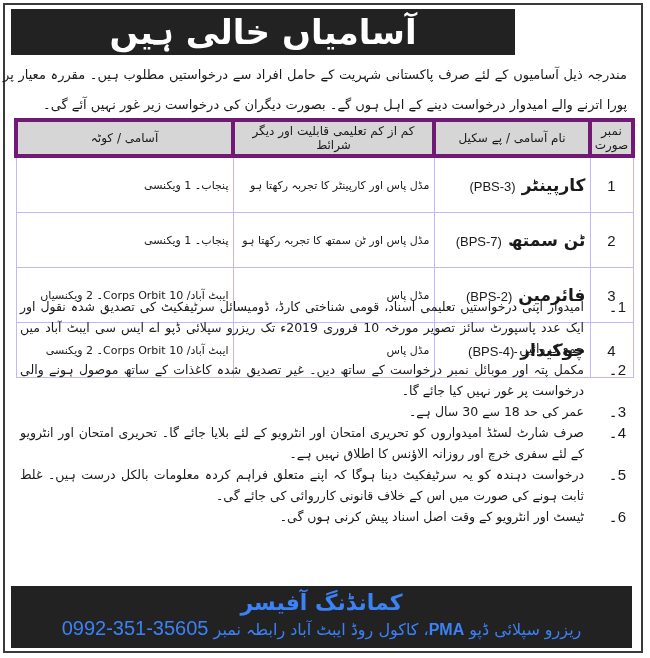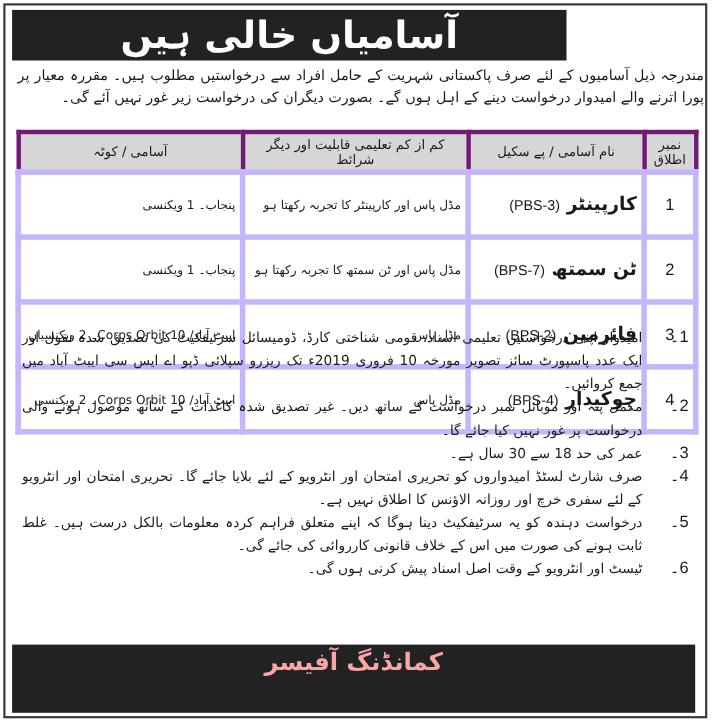--- a/index.html
+++ b/index.html
@@ -4,59 +4,59 @@
 <style>
   html, body { margin: 0; padding: 0; background: #ffffff; }
   body { width: 650px; height: 658px; position: relative; overflow: hidden;
          font-family: "DejaVu Sans", sans-serif; color: #1a1a1a; }
   .frame { position: absolute; left: 3px; top: 3px; width: 640px; height: 650px;
            border: 2px solid #3a3a3a; box-sizing: border-box; background: #fff; }
   .title-bar { position: absolute; left: 11px; top: 9px; width: 504px; height: 46px;
                background: #222222; color: #ffffff; display: flex; align-items: center;
                justify-content: center; font-size: 34px; font-weight: bold; letter-spacing: 6px;
                direction: rtl; }
-  .intro { position: absolute; left: 16px; top: 60px; width: 624px; direction: rtl;
-           text-align: justify; font-size: 13px; line-height: 20px; }
+  .intro { position: absolute; left: 3px; top: 60px; width: 624px; direction: rtl;
+           text-align: justify; font-size: 13px; line-height: 30px; }
   table.posts { position: absolute; left: 14px; top: 118px; width: 621px; border-collapse: collapse;
                 direction: rtl; font-size: 11px; }
   table.posts th { background: #d6d6d6; height: 30px; font-weight: normal; font-size: 12px;
                    border: 4px solid #701a75; }
-  table.posts td { border: 5px solid #c4b5fd; height: 30px; padding: 12px 4px; }
+  table.posts td { border: 1px solid #c4b5fd; height: 30px; padding: 12px 4px; }
   td.num { text-align: center; font-family: "Liberation Sans", sans-serif; font-size: 15px; width: 34px; }
   td.post { width: 147px; white-space: nowrap; }
   td.post .pname { font-size: 17px; font-weight: bold; }
   td.post .scale { font-family: "Liberation Sans", sans-serif; font-size: 13px; margin-right: 6px; direction: ltr; unicode-bidi: embed; }
   td.qual { width: 192px; }
   td.quota { }
   .notes { position: absolute; left: 20px; top: 296px; width: 608px; direction: rtl; font-size: 12.5px; line-height: 21px; }
   .note { display: flex; }
   .note .n { flex: 0 0 42px; font-family: "Liberation Sans", sans-serif; font-size: 15px; text-align: right; padding-right: 2px; }
   .note .t { flex: 1; text-align: justify; }
   .footer-bar { position: absolute; left: 11px; top: 586px; width: 621px; height: 62px;
-                background: #222222; color: #fca5a5; direction: rtl; text-align: center; }
+                background: #222222; color: #3b82f6; direction: rtl; text-align: center; }
   .footer-bar .office { font-size: 22px; font-weight: bold; letter-spacing: 4px; margin-top: 4px; }
   .footer-bar .addr { font-size: 16px; margin-top: 2px; }
   .footer-bar .phone { font-family: "Liberation Sans", sans-serif; font-size: 20px; direction: ltr; unicode-bidi: embed; }
   .footer-bar .pma { font-family: "Liberation Sans", sans-serif; font-weight: bold; }
 </style>
 </head>
 <body>
 
 <div class="frame"></div>
 
 <div class="title-bar">
   <span>آسامیاں خالی ہیں</span>
 </div>
 
 <p class="intro" style="margin:0;">مندرجہ ذیل آسامیوں کے لئے صرف پاکستانی شہریت کے حامل افراد سے درخواستیں مطلوب ہیں۔ مقررہ معیار پر پورا اترنے والے امیدوار درخواست دینے کے اہل ہوں گے۔ بصورت دیگران کی درخواست زیر غور نہیں آئے گی۔</p>
 
 <table class="posts">
   <thead>
     <tr>
-      <th>نمبر اطلاق</th>
+      <th>نمبر صورت</th>
       <th>نام آسامی / پے سکیل</th>
       <th>کم از کم تعلیمی قابلیت اور دیگر شرائط</th>
       <th>آسامی / کوٹہ</th>
     </tr>
   </thead>
   <tbody>
     <tr>
       <td class="num">1</td>
       <td class="post"><span class="pname">کارپینٹر</span><span class="scale">(PBS-3)</span></td>
       <td class="qual">مڈل پاس اور کارپینٹر کا تجربہ رکھتا ہو</td>
@@ -105,13 +105,18 @@
       <span class="t">درخواست دہندہ کو یہ سرٹیفکیٹ دینا ہوگا کہ اپنے متعلق فراہم کردہ معلومات بالکل درست ہیں۔ غلط ثابت ہونے کی صورت میں اس کے خلاف قانونی کارروائی کی جائے گی۔</span>
     </div>
   <div class="note">
       <span class="n">6۔</span>
       <span class="t">ٹیسٹ اور انٹرویو کے وقت اصل اسناد پیش کرنی ہوں گی۔</span>
     </div>
 </div>
 
 <div class="footer-bar">
   <div class="office">کمانڈنگ آفیسر</div>
+  <div class="addr">
+    <span>ریزرو سپلائی ڈپو</span>
+    <span class="pma">PMA</span><span>، کاکول روڈ ایبٹ آباد رابطہ نمبر</span>
+    <span class="phone">0992-351-35605</span>
+  </div>
 </div>
 
 </body></html>

